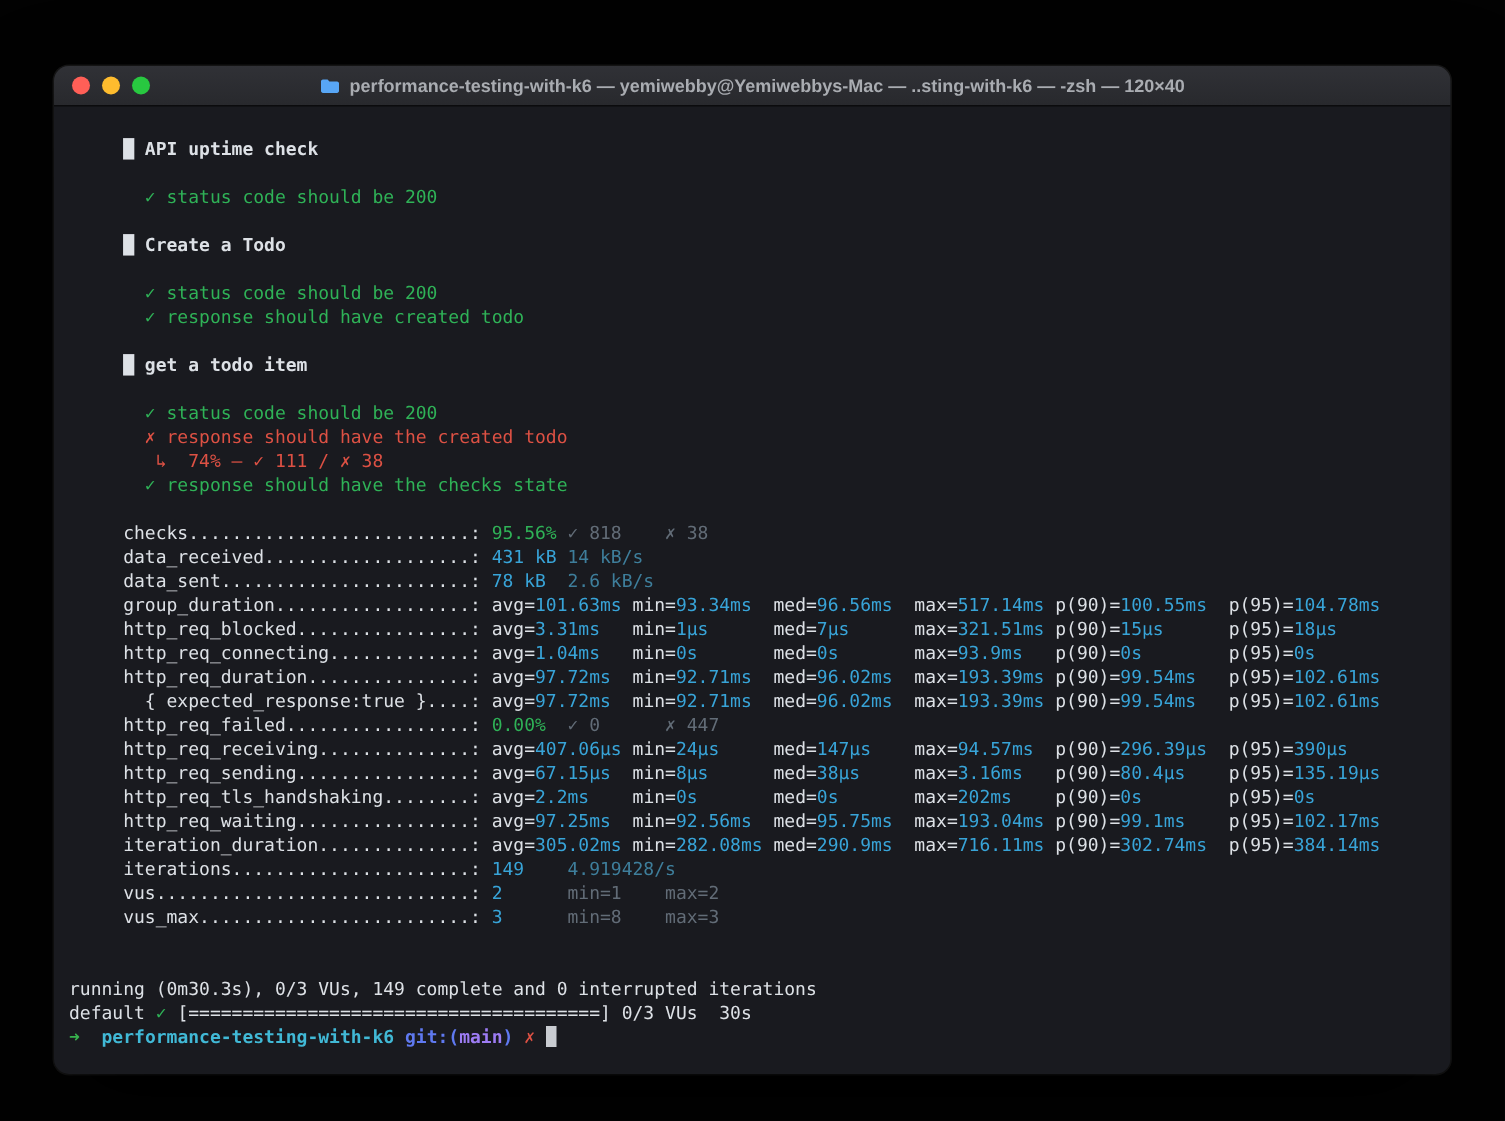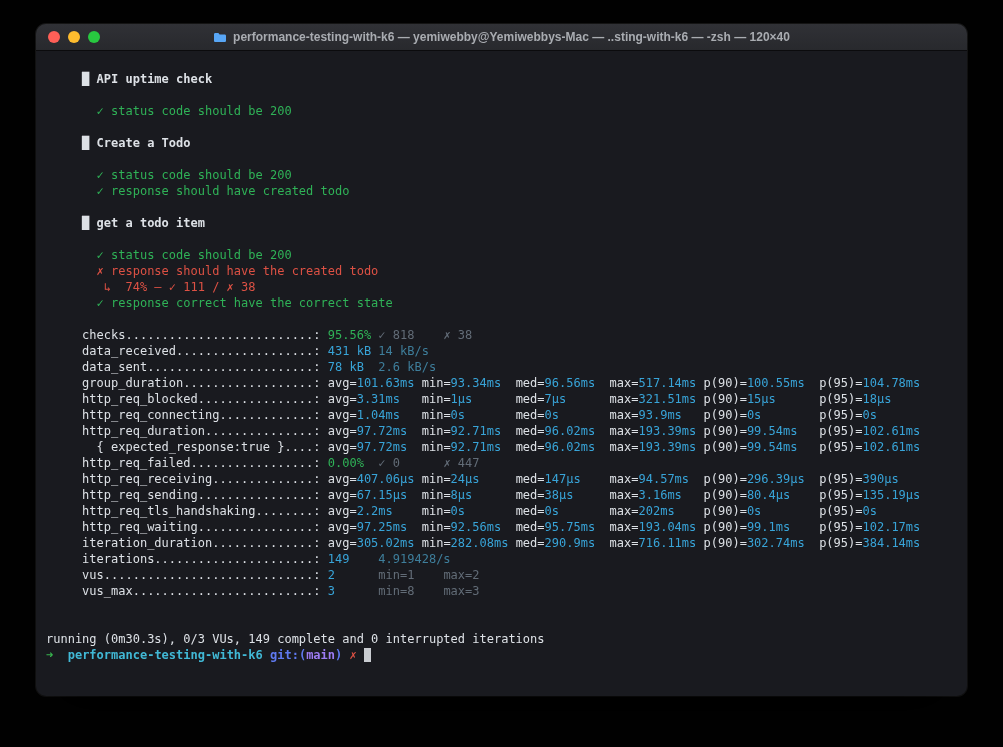--- a/index.html
+++ b/index.html
@@ -1,19 +1,19 @@
 <!DOCTYPE html>
 <html style="--termbg: #191a1f; --white: #dde1e6; --green: #2fb257; --red: #dd5144; --cyan: #38a4d8; --dim: #626c77; --dimcyan: #3e7e9b; --arrow: #37b24d; --dir: #41b9d6; --gitblue: #5f79f0; --branch: #9d7cf4; --cursor: #c9ccd1; --tlred: #ff5f57; --tlyellow: #febc2e; --tlgreen: #28c840; --folder: #58a6f5;"><head>
 <meta charset="utf-8">
 <style>
   html,body{margin:0;padding:0;background:#000;}
   body{width:1003px;height:747px;overflow:hidden;}
   .stage{position:relative;width:1003px;height:747px;background:#020202;}
   .window{
-    position:absolute;left:36px;top:24px;width:931px;height:672px;
+    position:absolute;left:36px;top:44px;width:931px;height:672px;
     background:var(--termbg);border-radius:10px;overflow:hidden;
     box-shadow:0 25px 60px rgba(0,0,0,.8), 0 0 0 1px rgba(255,255,255,.09);
     display:flex;flex-direction:column;
   }
   .titlebar{
     flex:0 0 26px;height:26px;position:relative;display:flex;align-items:center;
     background:linear-gradient(#303136,#28292d);border-bottom:1px solid #0b0b0d;
   }
   .traffic{display:flex;gap:8px;padding-left:12px;z-index:2;}
   .tl{width:12px;height:12px;border-radius:50%;}
@@ -74,21 +74,21 @@
         <div class="tline"><span class="c-wb">     █ Create a Todo</span></div>
         <div class="tline"> </div>
         <div class="tline"><span class="c-g">       ✓ status code should be 200</span></div>
         <div class="tline"><span class="c-g">       ✓ response should have created todo</span></div>
         <div class="tline"> </div>
         <div class="tline"><span class="c-wb">     █ get a todo item</span></div>
         <div class="tline"> </div>
         <div class="tline"><span class="c-g">       ✓ status code should be 200</span></div>
         <div class="tline"><span class="c-r">       ✗ response should have the created todo</span></div>
         <div class="tline"><span class="c-r">        ↳  74% — ✓ 111 / ✗ 38</span></div>
-        <div class="tline"><span class="c-g">       ✓ response correct have the correct state</span></div>
+        <div class="tline"><span class="c-g">       ✓ response should have the checks state</span></div>
         <div class="tline"> </div>
         <div class="tline"><span class="c-w">     checks..........................: </span><span class="c-g">95.56% </span><span class="c-d">✓ 818    </span><span class="c-d">✗ 38</span></div>
         <div class="tline"><span class="c-w">     data_received...................: </span><span class="c-c">431 kB </span><span class="c-dc">14 kB/s</span></div>
         <div class="tline"><span class="c-w">     data_sent.......................: </span><span class="c-c">78 kB  </span><span class="c-dc">2.6 kB/s</span></div>
         <div class="tline"><span class="c-w">     group_duration..................: </span><span class="c-w">avg=</span><span class="c-c">101.63ms </span><span class="c-w">min=</span><span class="c-c">93.34ms  </span><span class="c-w">med=</span><span class="c-c">96.56ms  </span><span class="c-w">max=</span><span class="c-c">517.14ms </span><span class="c-w">p(90)=</span><span class="c-c">100.55ms  </span><span class="c-w">p(95)=</span><span class="c-c">104.78ms</span></div>
         <div class="tline"><span class="c-w">     http_req_blocked................: </span><span class="c-w">avg=</span><span class="c-c">3.31ms   </span><span class="c-w">min=</span><span class="c-c">1µs      </span><span class="c-w">med=</span><span class="c-c">7µs      </span><span class="c-w">max=</span><span class="c-c">321.51ms </span><span class="c-w">p(90)=</span><span class="c-c">15µs      </span><span class="c-w">p(95)=</span><span class="c-c">18µs</span></div>
         <div class="tline"><span class="c-w">     http_req_connecting.............: </span><span class="c-w">avg=</span><span class="c-c">1.04ms   </span><span class="c-w">min=</span><span class="c-c">0s       </span><span class="c-w">med=</span><span class="c-c">0s       </span><span class="c-w">max=</span><span class="c-c">93.9ms   </span><span class="c-w">p(90)=</span><span class="c-c">0s        </span><span class="c-w">p(95)=</span><span class="c-c">0s</span></div>
         <div class="tline"><span class="c-w">     http_req_duration...............: </span><span class="c-w">avg=</span><span class="c-c">97.72ms  </span><span class="c-w">min=</span><span class="c-c">92.71ms  </span><span class="c-w">med=</span><span class="c-c">96.02ms  </span><span class="c-w">max=</span><span class="c-c">193.39ms </span><span class="c-w">p(90)=</span><span class="c-c">99.54ms   </span><span class="c-w">p(95)=</span><span class="c-c">102.61ms</span></div>
         <div class="tline"><span class="c-w">       { expected_response:true }....: </span><span class="c-w">avg=</span><span class="c-c">97.72ms  </span><span class="c-w">min=</span><span class="c-c">92.71ms  </span><span class="c-w">med=</span><span class="c-c">96.02ms  </span><span class="c-w">max=</span><span class="c-c">193.39ms </span><span class="c-w">p(90)=</span><span class="c-c">99.54ms   </span><span class="c-w">p(95)=</span><span class="c-c">102.61ms</span></div>
         <div class="tline"><span class="c-w">     http_req_failed.................: </span><span class="c-g">0.00%  </span><span class="c-d">✓ 0      </span><span class="c-d">✗ 447</span></div>
@@ -96,16 +96,17 @@
         <div class="tline"><span class="c-w">     http_req_sending................: </span><span class="c-w">avg=</span><span class="c-c">67.15µs  </span><span class="c-w">min=</span><span class="c-c">8µs      </span><span class="c-w">med=</span><span class="c-c">38µs     </span><span class="c-w">max=</span><span class="c-c">3.16ms   </span><span class="c-w">p(90)=</span><span class="c-c">80.4µs    </span><span class="c-w">p(95)=</span><span class="c-c">135.19µs</span></div>
         <div class="tline"><span class="c-w">     http_req_tls_handshaking........: </span><span class="c-w">avg=</span><span class="c-c">2.2ms    </span><span class="c-w">min=</span><span class="c-c">0s       </span><span class="c-w">med=</span><span class="c-c">0s       </span><span class="c-w">max=</span><span class="c-c">202ms    </span><span class="c-w">p(90)=</span><span class="c-c">0s        </span><span class="c-w">p(95)=</span><span class="c-c">0s</span></div>
         <div class="tline"><span class="c-w">     http_req_waiting................: </span><span class="c-w">avg=</span><span class="c-c">97.25ms  </span><span class="c-w">min=</span><span class="c-c">92.56ms  </span><span class="c-w">med=</span><span class="c-c">95.75ms  </span><span class="c-w">max=</span><span class="c-c">193.04ms </span><span class="c-w">p(90)=</span><span class="c-c">99.1ms    </span><span class="c-w">p(95)=</span><span class="c-c">102.17ms</span></div>
         <div class="tline"><span class="c-w">     iteration_duration..............: </span><span class="c-w">avg=</span><span class="c-c">305.02ms </span><span class="c-w">min=</span><span class="c-c">282.08ms </span><span class="c-w">med=</span><span class="c-c">290.9ms  </span><span class="c-w">max=</span><span class="c-c">716.11ms </span><span class="c-w">p(90)=</span><span class="c-c">302.74ms  </span><span class="c-w">p(95)=</span><span class="c-c">384.14ms</span></div>
         <div class="tline"><span class="c-w">     iterations......................: </span><span class="c-c">149    </span><span class="c-dc">4.919428/s</span></div>
         <div class="tline"><span class="c-w">     vus.............................: </span><span class="c-c">2      </span><span class="c-d">min=1    </span><span class="c-d">max=2</span></div>
         <div class="tline"><span class="c-w">     vus_max.........................: </span><span class="c-c">3      </span><span class="c-d">min=8    </span><span class="c-d">max=3</span></div>
         <div class="tline"> </div>
         <div class="tline"> </div>
         <div class="tline"><span class="c-w">running (0m30.3s), 0/3 VUs, 149 complete and 0 interrupted iterations</span></div>
+        <div class="tline"><span class="c-w">default </span><span class="c-g">✓</span><span class="c-w"> [======================================] 0/3 VUs  30s</span></div>
         <div class="tline"><span class="c-ar">➜</span><span class="c-w">  </span><span class="c-dir">performance-testing-with-k6</span><span class="c-w"> </span><span class="c-gb">git:(</span><span class="c-br">main</span><span class="c-gb">) </span><span class="c-r">✗</span><span class="c-w"> </span><span class="cursor"> </span></div>
       </div>
   </div>
 </div>
 
 </body></html>

